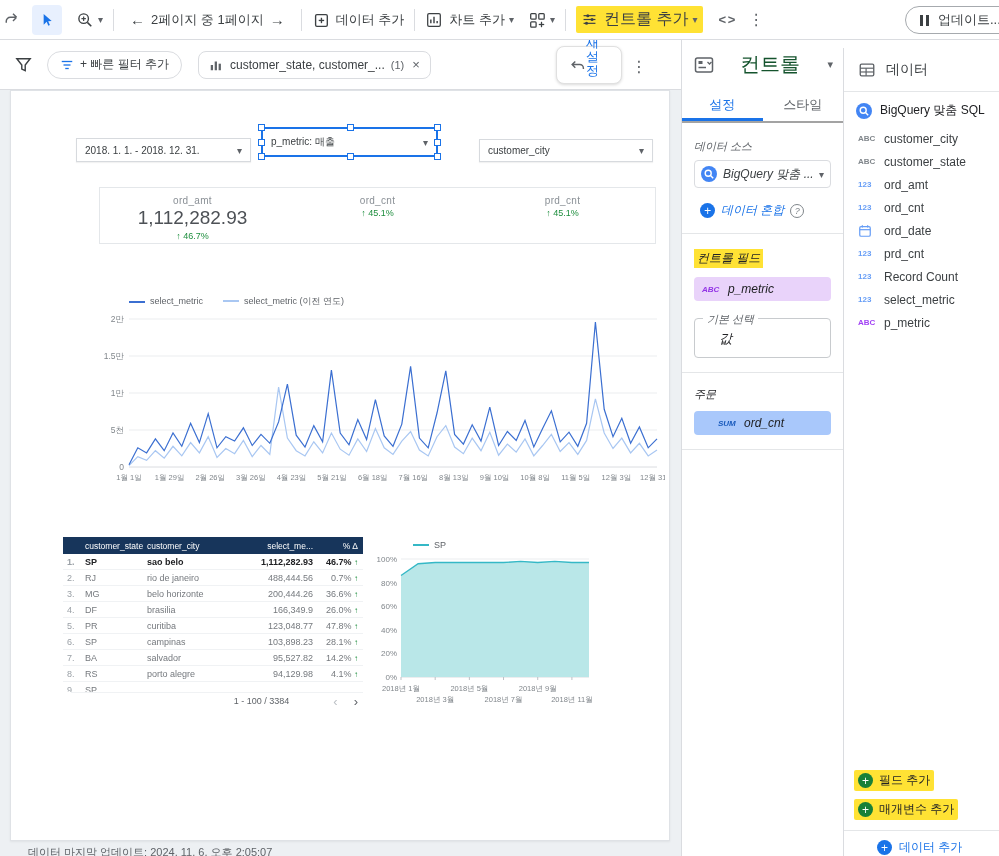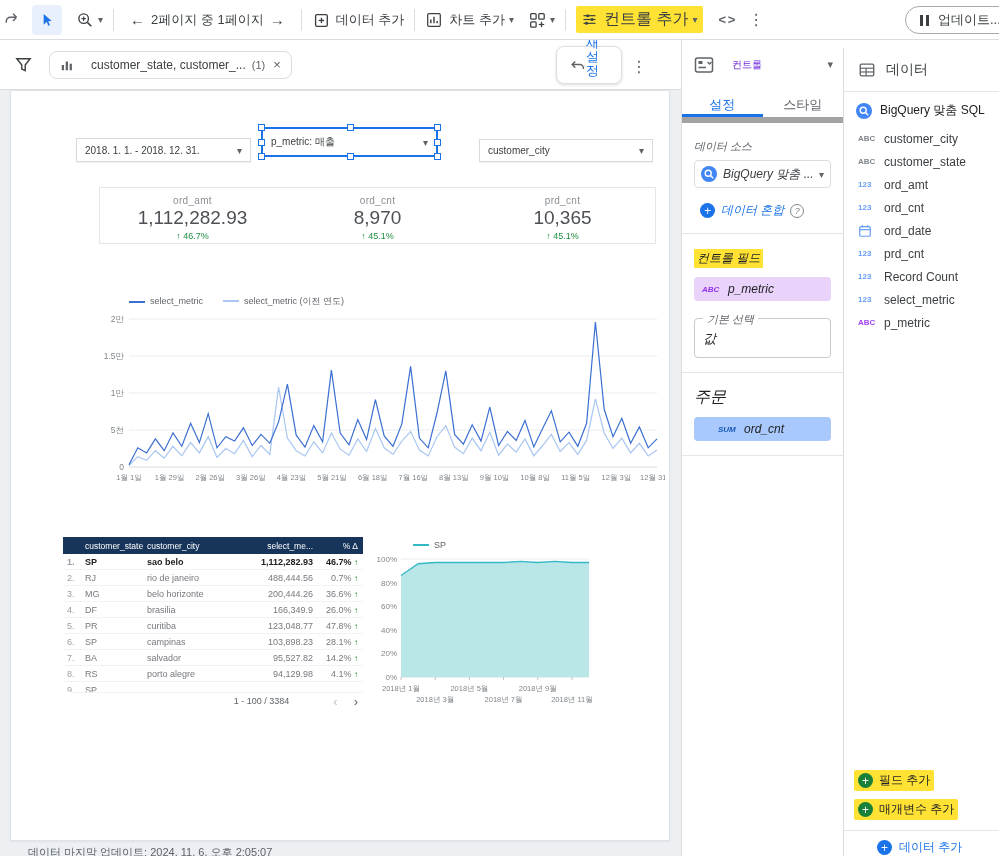--- a/index.html
+++ b/index.html
@@ -94,23 +94,23 @@
 .pg-next{color:#5f6368;font-size:13px;margin-right:5px;}
 
 
 .area-chart{position:absolute;left:360px;top:446px;width:228px;background:#fff;}
 .area-legend{display:flex;align-items:center;height:16px;padding-left:42px;font-size:9px;color:#5f6368;}
 
 
 .prop-panel{position:absolute;top:40px;left:681px;width:162px;height:816px;background:#fff;
   border-left:1px solid #dadce0;}
 .prop-header{height:49px;display:flex;align-items:center;padding:0 10px;}
-.prop-title{font-size:10px;color:#6d28d9;margin-left:16px;}
+.prop-title{font-size:20px;color:#14532d;margin-left:24px;}
 .prop-header .caret{margin-left:auto;font-size:11px;}
-.ptabs{display:flex;height:34px;border-bottom:6px solid #a3a3a3;}
+.ptabs{display:flex;height:34px;border-bottom:2px solid #a3a3a3;}
 .ptab{flex:1;text-align:center;font-size:13px;line-height:32px;color:#5f6368;}
 .ptab.active{color:#1a73e8;border-bottom:3px solid #1a73e8;}
 .pbody{padding:4px 12px 0;font-style:italic;}
 .p-label{font-size:11px;color:#5f6368;margin:12px 0 6px;}
 .ds-select{height:28px;border:1px solid #dadce0;border-radius:4px;display:flex;align-items:center;
   padding:0 6px;font-size:12px;color:#3c4043;}
 .ds-select .caret{margin-left:auto;}
 .ds-select span{margin-left:6px;white-space:nowrap;overflow:hidden;}
 .blend-row{display:flex;align-items:center;margin-top:14px;font-size:12px;color:#1a73e8;}
 .blend-row span{margin-left:6px;}
@@ -119,25 +119,25 @@
 .pdivider{border:none;border-top:1px solid #e4e6e8;margin:14px -12px;}
 .hl-text{background:#ffe234;padding:1px 3px;font-size:12px;color:#202124;display:inline-block;}
 .chip{margin-top:9px;height:24px;border-radius:4px;display:flex;align-items:center;padding:0 8px;}
 .chip-purple{background:#e9d3fa;}
 .chip-blue{background:#a9c8fb;}
 .chip-type{font-size:8px;font-weight:bold;width:26px;}
 .chip-type.purple{color:#9334e6;}
 .chip-type.blue{color:#185abc;margin-left:16px;}
 .chip-name{font-size:12px;color:#202124;}
 .default-box{margin-top:17px;border:1px solid #c8cbce;border-radius:4px;position:relative;
-  padding:10px 8px 9px;}
+  padding:10px 24px 9px;}
 .default-legend{position:absolute;top:-7px;left:8px;background:#fff;padding:0 4px;
   font-size:11px;color:#5f6368;}
 .default-value{font-size:13px;color:#202124;}
-.section-label{font-size:16px;color:#202124;margin-top:4px;}
+.section-label{font-size:11px;color:#202124;margin-top:4px;}
 
 
 .data-panel{position:absolute;top:48px;left:843px;width:156px;height:816px;background:#fff;
   border-left:1px solid #dadce0;display:flex;flex-direction:column;justify-content:center;}
 .dp-header{height:44px;display:flex;align-items:center;padding-left:14px;border-bottom:1px solid #e4e6e8;}
 .dp-title{font-size:14px;color:#3c4043;margin-left:10px;}
 .dp-search{margin:12px 10px 8px;height:26px;background:#f1f3f4;border-radius:14px;display:flex;
   align-items:center;padding:0 10px;font-size:12px;color:#5f6368;}
 .dp-search span{margin-left:8px;}
 .dp-source{display:flex;align-items:center;padding:10px 12px 8px;font-size:12px;color:#202124;}
@@ -235,27 +235,35 @@
         <i></i>
       </span>
     <span>업데이트...</span>
   </span>
 </div>
 
 <div class="filterbar">
   <svg width="19" height="19" viewBox="0 0 20 20">
       <path d="M3 4 H17 L11.8 10.5 V16.5 L8.2 14.8 V10.5 Z" fill="none" stroke="#3c4043" stroke-width="1.5"></path>
     </svg>
+  <span class="quick-pill">
+    <svg width="14" height="14" viewBox="0 0 16 16">
+        <line x1="2" y1="4" x2="14" y2="4" stroke="#1a73e8" stroke-width="1.5"></line>
+        <line x1="4" y1="8" x2="12" y2="8" stroke="#1a73e8" stroke-width="1.5"></line>
+        <line x1="6" y1="12" x2="10" y2="12" stroke="#1a73e8" stroke-width="1.5"></line>
+      </svg>
+    <span style="margin-left:6px">+ 빠른 필터 추가</span>
+  </span>
   <span class="filter-chip">
     <svg width="14" height="14" viewBox="0 0 16 16">
         <rect x="2" y="8" width="2.6" height="6" fill="#5f6368"></rect>
         <rect x="6.5" y="4" width="2.6" height="10" fill="#5f6368"></rect>
         <rect x="11" y="6.5" width="2.6" height="7.5" fill="#5f6368"></rect>
       </svg>
-    <span style="margin-left:17px">customer_state, customer_...</span>
+    <span style="margin-left:7px">customer_state, customer_...</span>
     <span class="chip-count">(1)</span>
     <span class="chip-close">×</span>
   </span>
   <span class="undo-box">
     <svg width="18" height="18" viewBox="0 0 20 20">
         <path d="M7 6 L3.5 9.5 L7 13 M3.5 9.5 H12 A4 4 0 0 1 16 13.5 V14.5" fill="none" stroke="#5f6368" stroke-width="1.6"></path>
       </svg>
   </span>
   <span class="new-setting">새 설정</span>
   <span class="fb-more">⋮</span>
@@ -288,26 +296,24 @@
     </div>
 
     <div class="scorecards">
       <div class="score">
         <div class="s-label">ord_amt</div>
         <div class="s-value">1,112,282.93</div>
         <div class="s-delta"><span>↑</span> <span>46.7%</span></div>
       </div>
       <div class="score">
         <div class="s-label">ord_cnt</div>
-        <div class="s-value">8,970</div>
         <div class="s-delta"><span>↑</span> <span>45.1%</span></div>
       </div>
       <div class="score">
         <div class="s-label">prd_cnt</div>
-        <div class="s-value">10,365</div>
         <div class="s-delta"><span>↑</span> <span>45.1%</span></div>
       </div>
     </div>
 
     <div class="ts-chart">
       <div class="ts-legend">
         <span><span class="swatch" style="background:#3b6fd1"></span><span>select_metric</span></span>
         <span><span class="swatch" style="background:#a9c7f2"></span><span>select_metric (이전 연도)</span></span>
       </div>
       <svg width="566" height="172">

